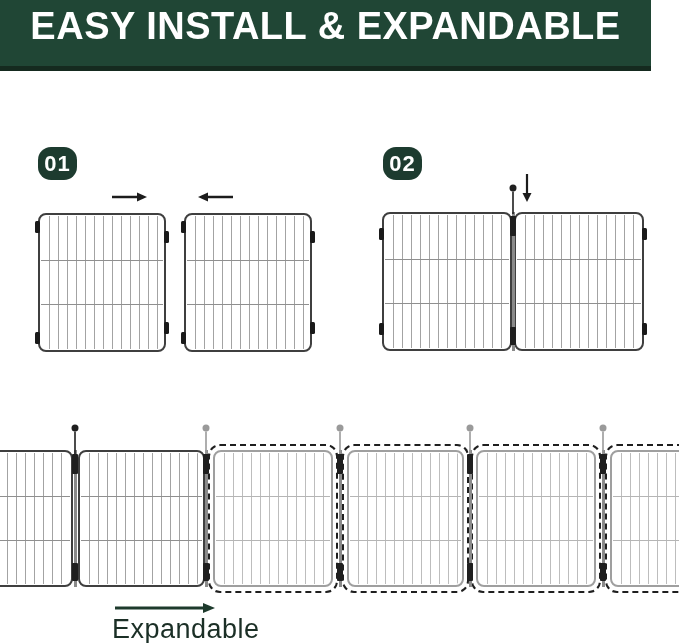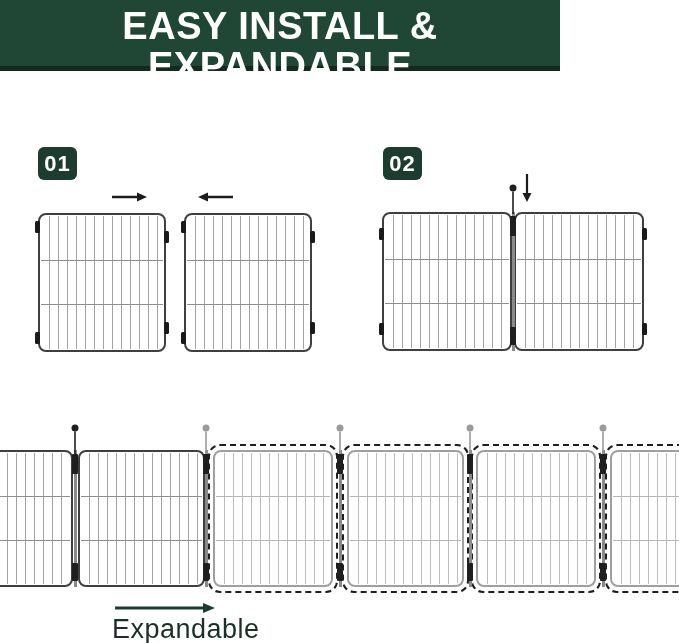--- a/index.html
+++ b/index.html
@@ -6,36 +6,36 @@
   html,body { background:#ffffff; }
   body { font-family:"Liberation Sans", sans-serif; }
 
   .canvas {
     position:relative; width:679px; height:643px;
     background:#ffffff; overflow:hidden;
   }
 
   
   .banner {
-    position:absolute; left:0; top:0; width:560px; height:71px;
+    position:absolute; left:0; top:0; width:651px; height:71px;
     background:#204635; border-bottom:5px solid #152a1f;
     text-align:center; color:#ffffff;
   }
   .banner h1 {
     padding-top:7px; font-size:38px; font-weight:700;
     letter-spacing:0.5px; line-height:1.05;
   }
   .banner p {
     margin-top:2px; font-size:16px; font-weight:600; letter-spacing:0.3px;
   }
 
   
   .badge {
     position:absolute; width:39px; height:33px;
-    background:#1d3b2f; border-radius:6px;
+    background:#1d3b2f; border-radius:13px;
     color:#ffffff; font-size:22px; font-weight:700;
     display:flex; align-items:center; justify-content:center;
     letter-spacing:1px;
   }
 
   
   .panel {
     position:absolute;
     background:#ffffff;
     border:2px solid #3f3f3f;

